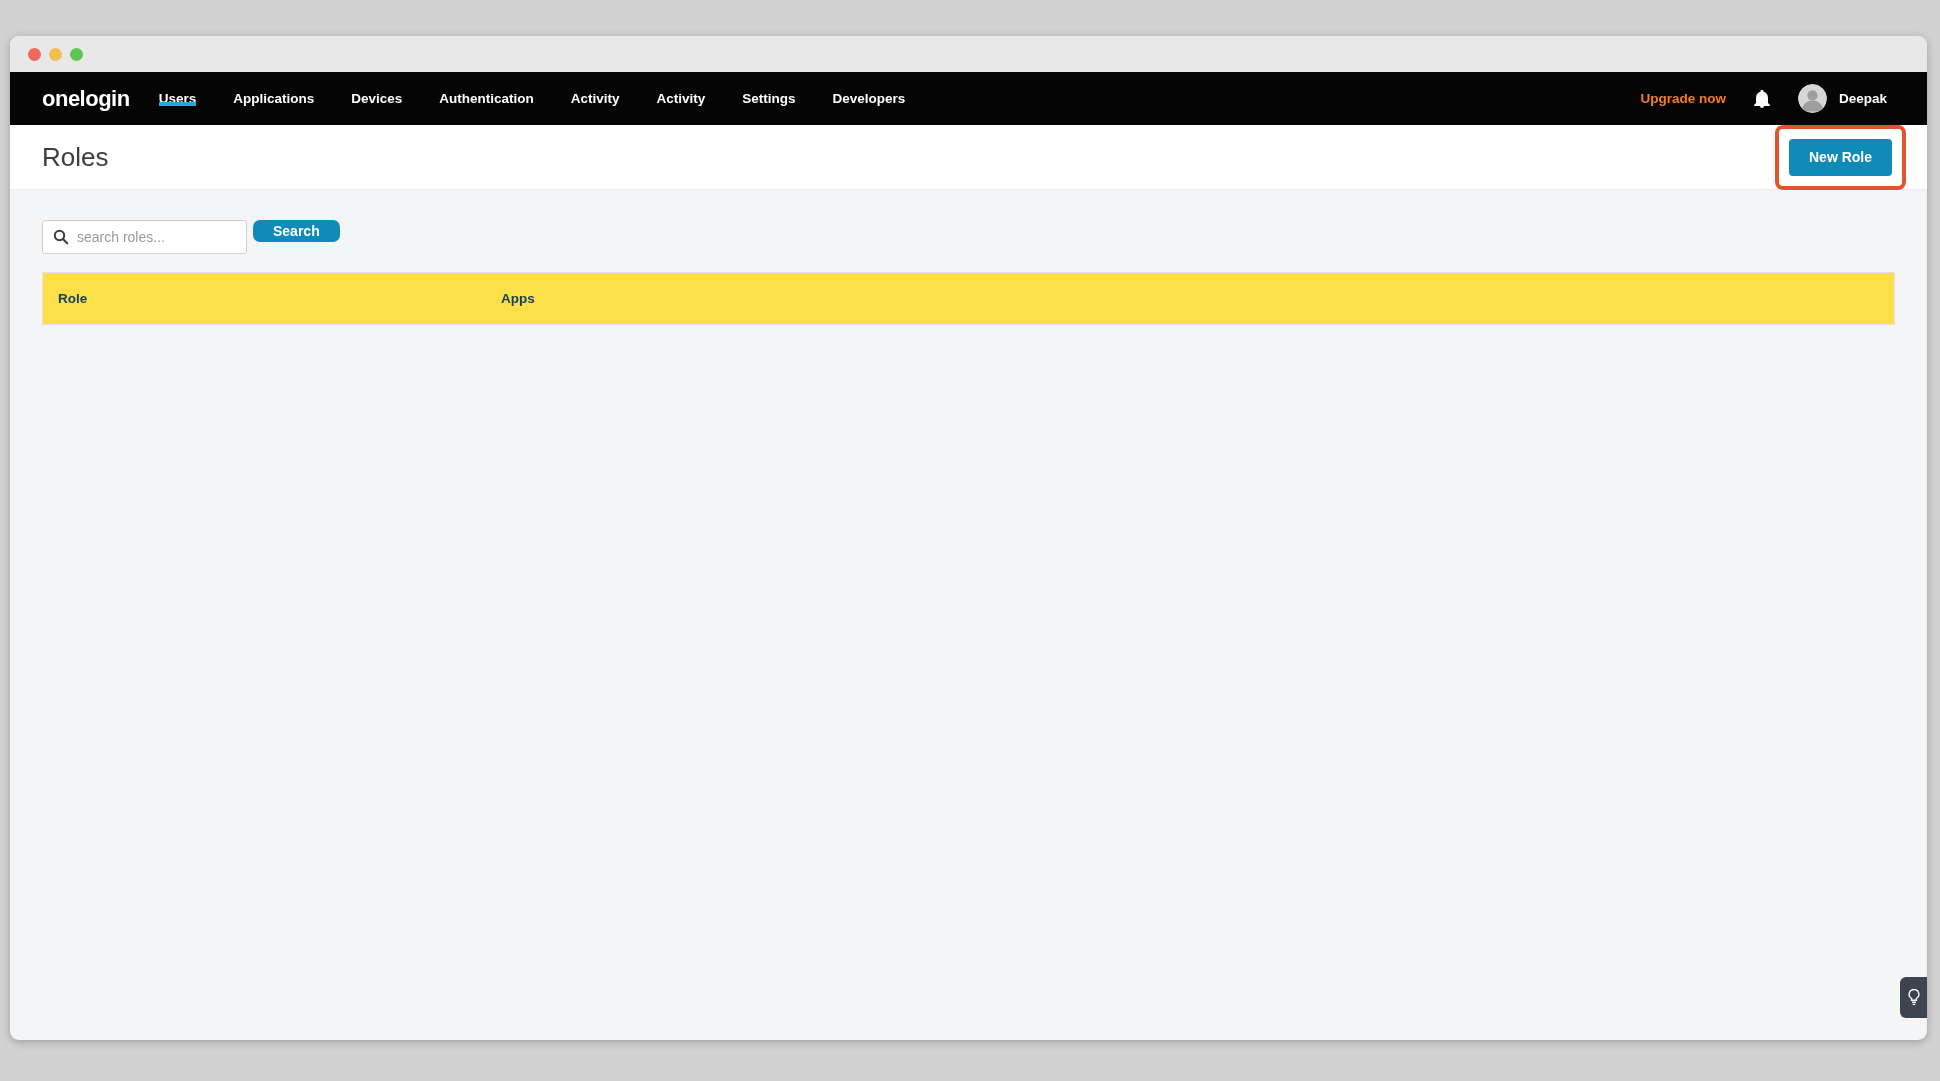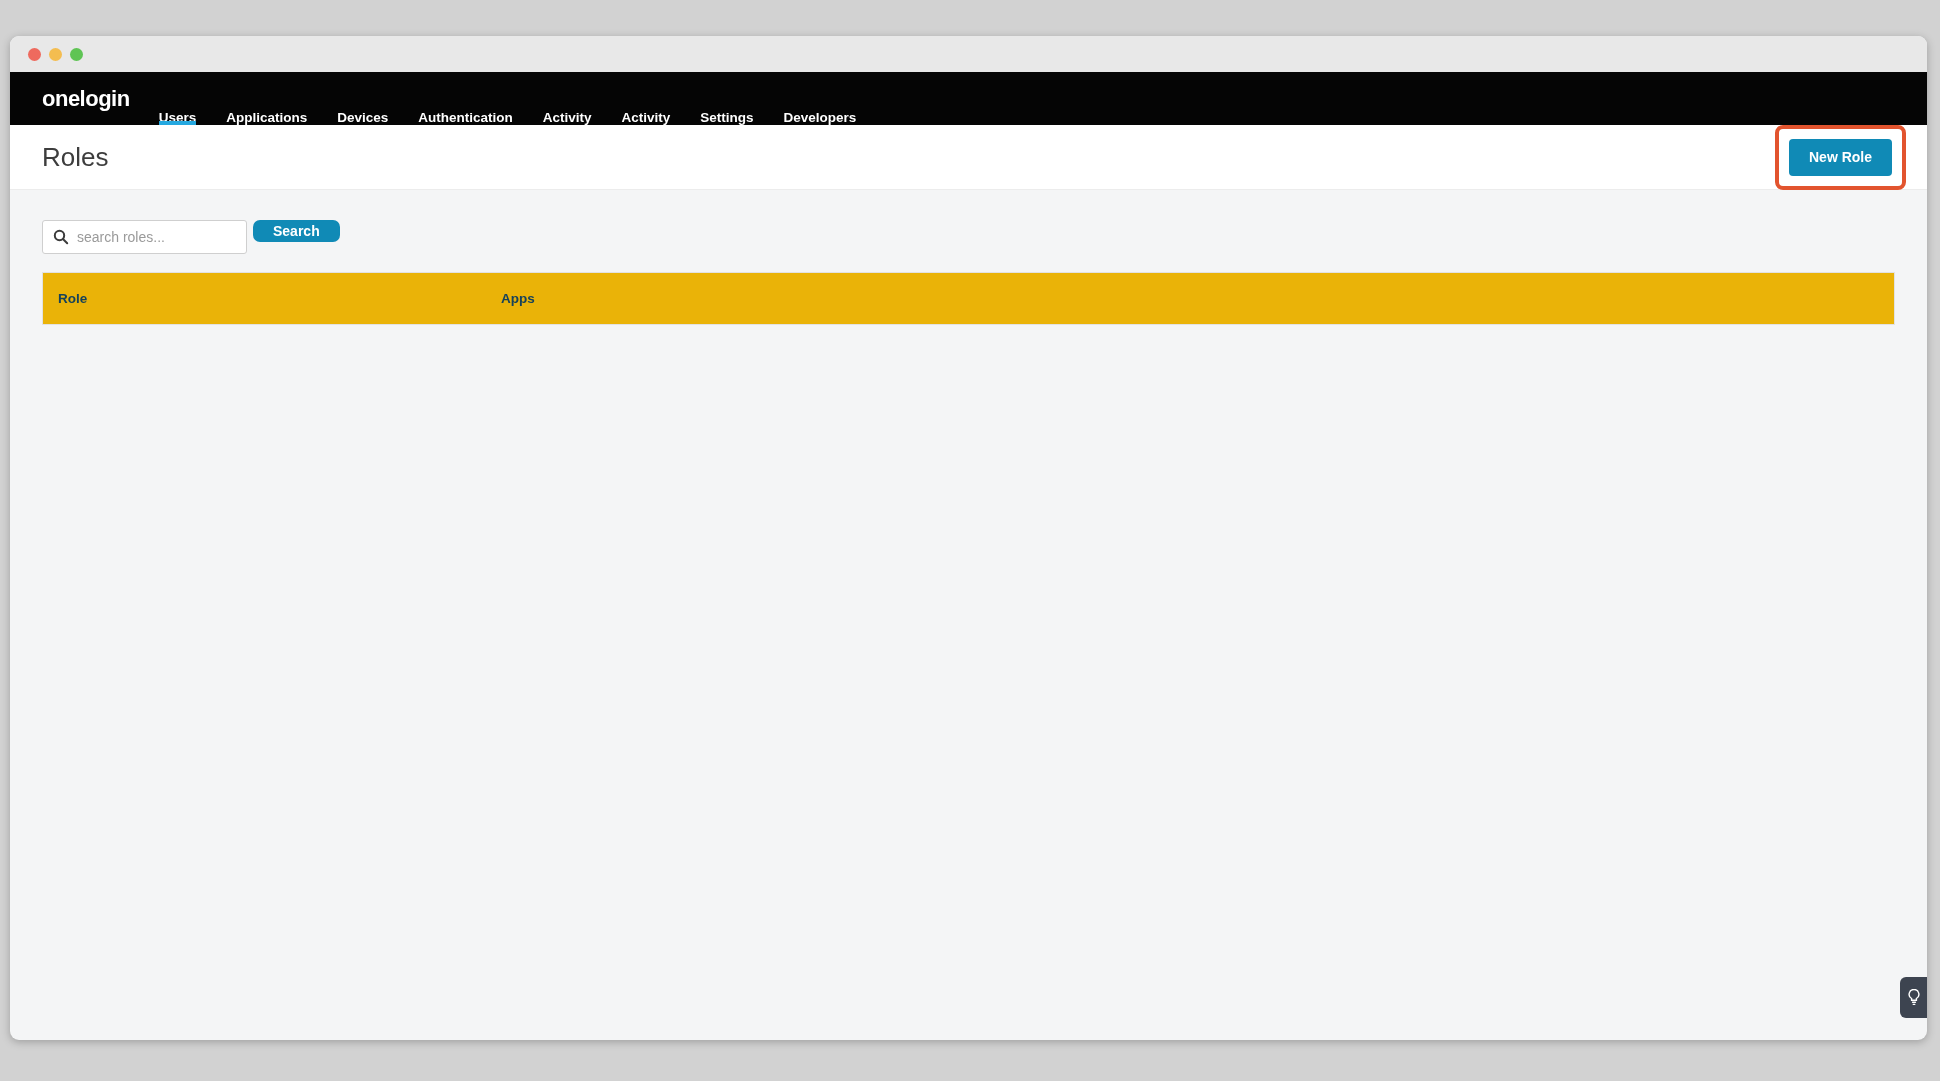--- a/index.html
+++ b/index.html
@@ -24,21 +24,21 @@
   
   .titlebar{height:36px;background:#e8e8e8;display:flex;align-items:center;padding-left:18px;gap:8px;flex:0 0 auto;}
   .dot{width:13px;height:13px;border-radius:50%;}
   .dot.red{background:#ee6a5e;}
   .dot.yellow{background:#f4bd50;}
   .dot.green{background:#5fc454;}
 
   
   .navbar{height:53px;background:var(--navbar-bg);display:flex;align-items:stretch;padding:0 40px 0 32px;color:#fff;flex:0 0 auto;}
   .logo{align-self:center;font-size:22px;font-weight:700;letter-spacing:-0.5px;margin-right:14px;cursor:pointer;}
-  .nav-items{display:flex;align-items:flex-end;}
+  .nav-items{display:flex;align-items:center;gap:7px;}
   .nav-item{position:relative;display:flex;align-items:center;padding:0 15px;font-size:13.5px;font-weight:700;cursor:pointer;white-space:nowrap;}
   .nav-item.active::after{content:"";position:absolute;left:15px;right:15px;bottom:0;height:4px;background:var(--active-tab);}
   .nav-right{margin-left:auto;display:flex;align-items:center;gap:28px;}
   .upgrade{color:var(--upgrade-orange);font-weight:700;font-size:13.5px;cursor:pointer;white-space:nowrap;}
   .bell{display:flex;align-items:center;cursor:pointer;}
   .user{display:flex;align-items:center;gap:12px;font-weight:700;font-size:13.5px;cursor:pointer;}
   .avatar{width:29px;height:29px;border-radius:50%;overflow:hidden;flex:0 0 auto;}
 
   
   .page-header{height:65px;background:#fff;display:flex;align-items:center;justify-content:space-between;
@@ -51,21 +51,21 @@
   
   .content{flex:1;padding:30px 32px;position:relative;}
   .search-row{display:flex;align-items:stretch;}
   .search-box{width:205px;height:34px;background:#fff;border:1px solid #cfcfcf;border-radius:3px;
     display:flex;align-items:center;padding:0 10px;gap:8px;}
   .search-box input{border:none;outline:none;font-size:14px;width:100%;color:#333;background:transparent;}
   .search-box input::placeholder{color:#9a9a9a;}
   .search-btn{margin-left:6px;background:var(--accent-blue);color:#fff;border:none;border-radius:7px;
     padding:0 20px;font-size:14px;font-weight:700;cursor:pointer;height:22px;}
 
-  .roles-table{margin-top:18px;background:#eab308;border:1px solid #e2e2e2;}
+  .roles-table{margin-top:18px;background:#fde047;border:1px solid #e2e2e2;}
   .t-row{display:grid;grid-template-columns:443px 1fr;}
   .t-head .t-cell{height:51px;font-weight:700;font-size:13.5px;color:var(--table-header-text);}
   .t-cell{display:flex;align-items:center;padding-left:15px;}
   .t-body .t-row{border-top:1px solid #dcdcdc;cursor:pointer;}
   .t-body .t-cell{height:48px;font-size:13px;color:#4e4e4e;}
 
   
   .help-tab{position:absolute;right:0;bottom:22px;width:27px;height:41px;background:#3d4450;
     border-radius:6px 0 0 6px;display:flex;align-items:center;justify-content:center;cursor:pointer;}
 </style>
@@ -101,20 +101,38 @@
       <div class="nav-item">
           <span>Activity</span>
         </div>
       <div class="nav-item">
           <span>Settings</span>
         </div>
       <div class="nav-item">
           <span>Developers</span>
         </div>
     </div>
+    <div class="nav-right">
+      <span class="upgrade">Upgrade now</span>
+      <span class="bell">
+        <svg width="16" height="18" viewBox="0 0 16 18">
+            <path d="M8 18c1.1 0 2-.9 2-2H6c0 1.1.9 2 2 2zm6-5V8c0-3.1-1.6-5.6-4.5-6.3V1C9.5.4 8.8 0 8 0S6.5.4 6.5 1v.7C3.6 2.4 2 4.9 2 8v5l-1.8 1.8V16h15.6v-1.2L14 13z" fill="#ffffff"></path>
+          </svg>
+      </span>
+      <span class="user">
+        <span class="avatar">
+          <svg width="29" height="29" viewBox="0 0 28 28">
+              <circle cx="14" cy="14" r="14" fill="#d6d6d6"></circle>
+              <circle cx="14" cy="11" r="5" fill="#9e9e9e"></circle>
+              <path d="M3.5 26.5a10.5 10.5 0 0 1 21 0z" fill="#9e9e9e"></path>
+            </svg>
+        </span>
+        <span>Deepak</span>
+      </span>
+    </div>
   </div>
 
   <div class="page-header">
     <h1 class="page-title">Roles</h1>
     <div class="annotation">
       <button class="new-role-btn">New Role</button>
     </div>
   </div>
 
   <div class="content">

